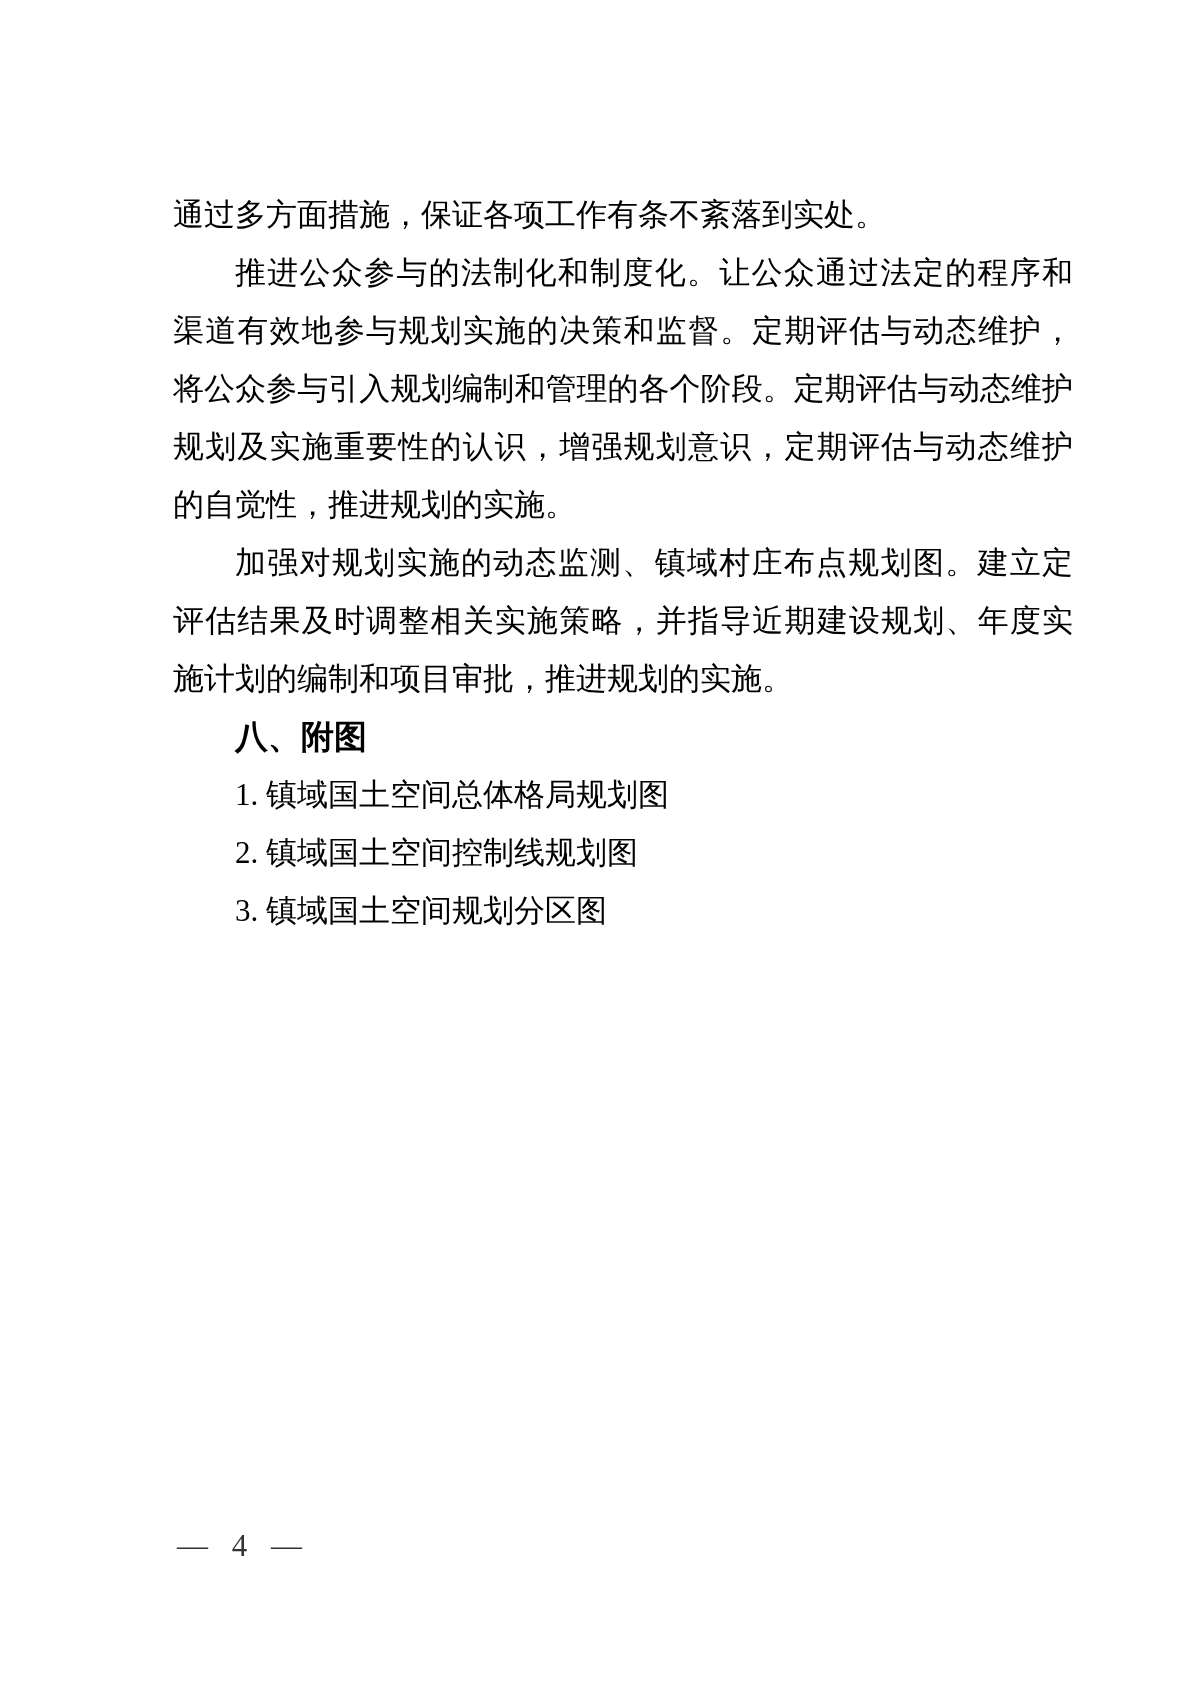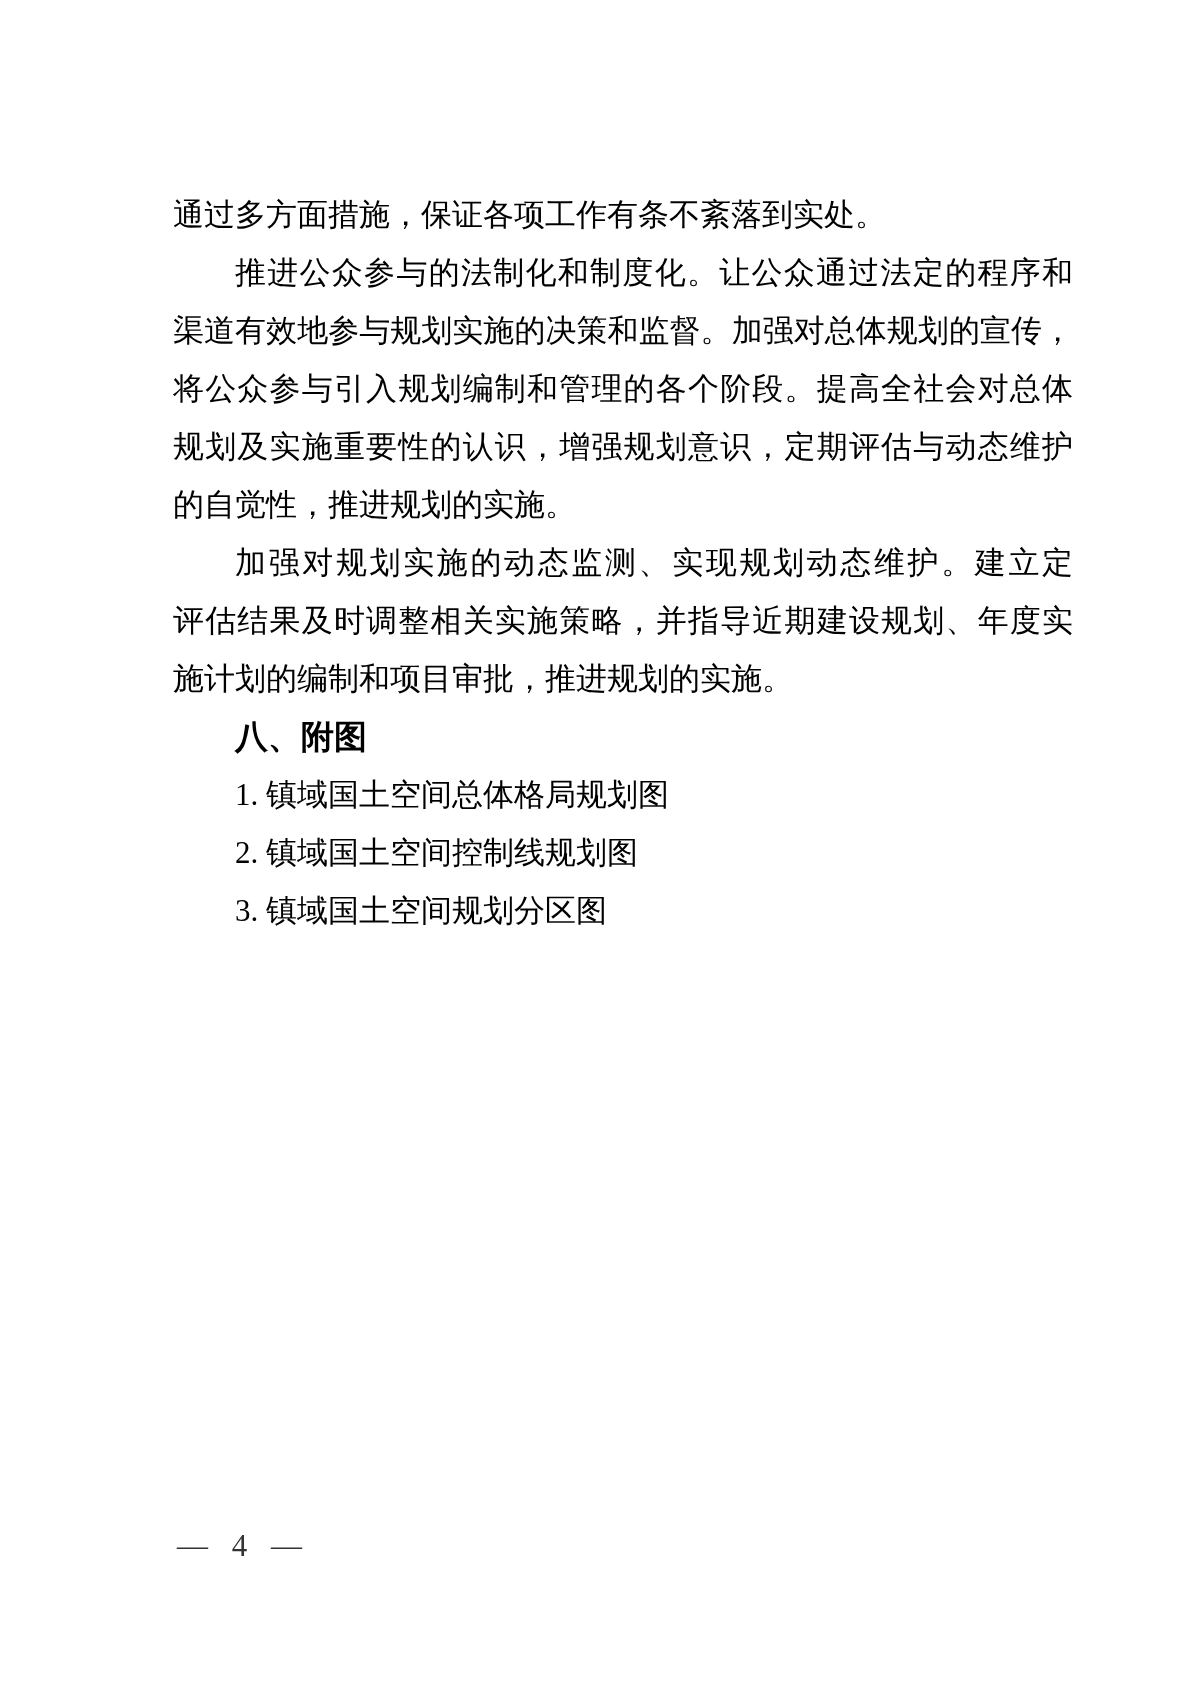--- a/index.html
+++ b/index.html
@@ -48,26 +48,26 @@
 </style>
 </head>
 <body>
 
 <div class="page">
   <div class="content">
 
     <div class="line">通过多方面措施，保证各项工作有条不紊落到实处。</div>
 
     <div class="line indent fill">推进公众参与的法制化和制度化。让公众通过法定的程序和</div>
-    <div class="line fill">渠道有效地参与规划实施的决策和监督。加强对总体规划的宣传，</div>
-    <div class="line fill">将公众参与引入规划编制和管理的各个阶段。提高全社会对总体</div>
+    <div class="line fill">渠道有效地参与规划实施的决策和监督。定期评估与动态维护，</div>
+    <div class="line fill">将公众参与引入规划编制和管理的各个阶段。定期评估与动态维护</div>
     <div class="line fill">规划及实施重要性的认识，增强规划意识，定期评估与动态维护</div>
     <div class="line">的自觉性，推进规划的实施。</div>
 
-    <div class="line indent fill">加强对规划实施的动态监测、实现规划动态维护。建立定</div>
+    <div class="line indent fill">加强对规划实施的动态监测、镇域村庄布点规划图。建立定</div>
     <div class="line fill">评估结果及时调整相关实施策略，并指导近期建设规划、年度实</div>
     <div class="line">施计划的编制和项目审批，推进规划的实施。</div>
 
     <div class="line indent heading">八、附图</div>
 
     <div class="line indent">1. 镇域国土空间总体格局规划图</div>
     <div class="line indent">2. 镇域国土空间控制线规划图</div>
     <div class="line indent">3. 镇域国土空间规划分区图</div>
 
   </div>

